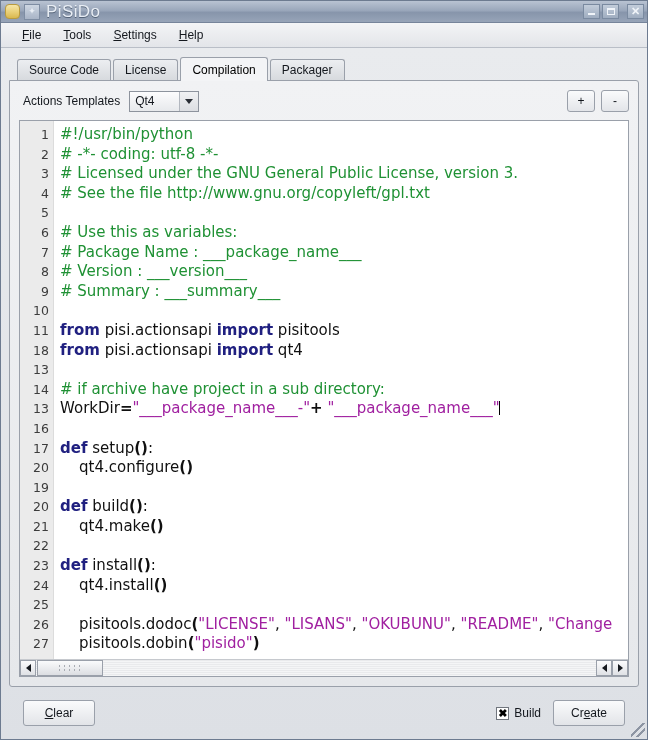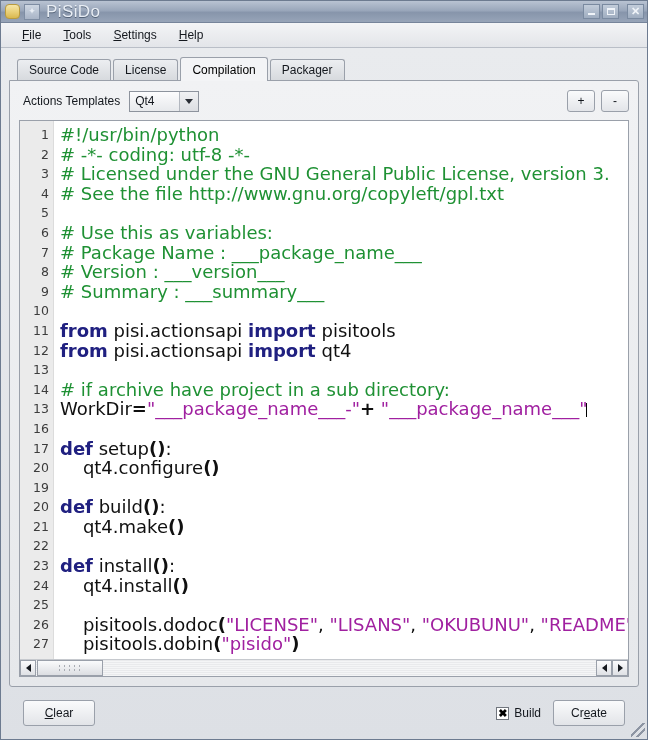--- a/index.html
+++ b/index.html
@@ -246,21 +246,21 @@
     color: #3c3c3c;
     text-align: right;
     padding-right: 4px;
     user-select: none;
   }
   #code {
     flex: 1 1 auto;
     box-sizing: border-box;
     padding: 4px 0 0 6px;
     font-family: "DejaVu Sans", sans-serif;
-    font-size: 18px;
+    font-size: 15px;
     line-height: 19.6px;
     color: #101010;
     white-space: pre;
     overflow: hidden;
   }
   .ln { display: block; height: 19.6px; }
   .cm { color: #1f9134; }
   .kw { color: #202080; font-weight: bold; }
   .st { color: #a020a0; }
   .pn { color: #101010; font-weight: bold; }
@@ -428,21 +428,21 @@
               <span class="ln">2</span>
               <span class="ln">3</span>
               <span class="ln">4</span>
               <span class="ln">5</span>
               <span class="ln">6</span>
               <span class="ln">7</span>
               <span class="ln">8</span>
               <span class="ln">9</span>
               <span class="ln">10</span>
               <span class="ln">11</span>
-              <span class="ln">12</span>
+              <span class="ln">18</span>
               <span class="ln">13</span>
               <span class="ln">14</span>
               <span class="ln">13</span>
               <span class="ln">16</span>
               <span class="ln">17</span>
               <span class="ln">20</span>
               <span class="ln">19</span>
               <span class="ln">20</span>
               <span class="ln">21</span>
               <span class="ln">22</span>

